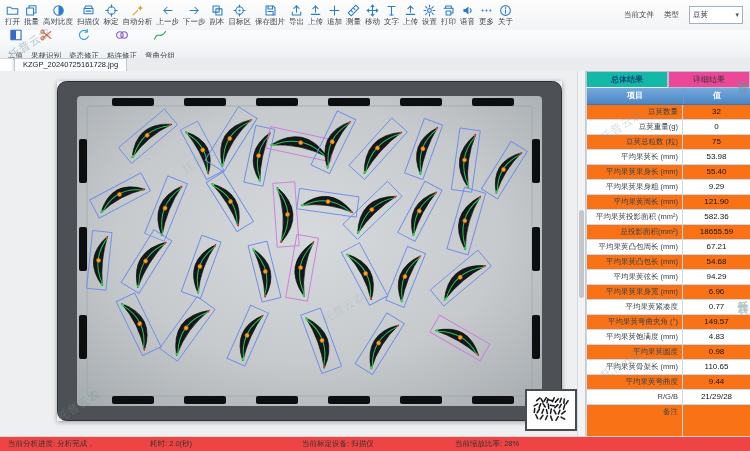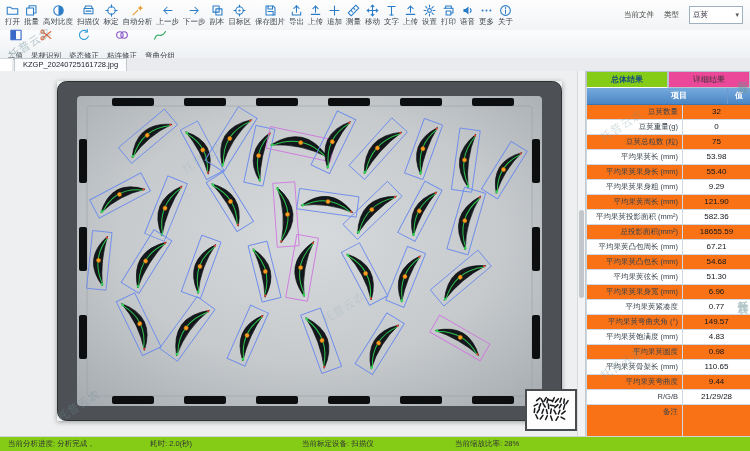--- a/index.html
+++ b/index.html
@@ -50,36 +50,36 @@
   .vscroll{position:absolute;left:577px;top:0;bottom:0;width:8px;background:#f2f3f4;
     border-left:1px solid #d8dadc;box-sizing:border-box;}
   .vthumb{position:absolute;left:1px;right:1px;top:38%;height:24%;background:#c3c7cb;border-radius:3px;}
 
   
   .rpanel{position:absolute;right:0;top:0;bottom:0;width:165px;background:#fff;
     border-left:1px solid #c6cacd;box-sizing:border-box;display:flex;flex-direction:column;}
   .rtabs{display:flex;height:17px;background:#e8ecf1;flex:0 0 17px;}
   .rtab{flex:1;text-align:center;line-height:15px;font-size:8px;color:#333;
     background:#ec4899;border:1px solid #b9c3cd;box-sizing:border-box;}
-  .rtab.active{background:#84cc16;border-bottom-color:#fff;color:#15497e;font-weight:bold;}
+  .rtab.active{background:#14b8a6;border-bottom-color:#fff;color:#15497e;font-weight:bold;}
   .rtable{flex:1;display:flex;flex-direction:column;overflow:hidden;border-left:1px solid #c9d6e4;}
   .thead{flex:0 0 16px;display:flex;background:linear-gradient(#76aade,#4b86c4);
-    color:#fff;font-size:8px;font-weight:bold;border-bottom:1px solid #3c74ad;padding-left:44px;}
+    color:#fff;font-size:8px;font-weight:bold;border-bottom:1px solid #3c74ad;}
   .thead .c1{width:96px;text-align:center;line-height:16px;border-right:1px solid #6b9bce;}
   .thead .c2{flex:1;text-align:center;line-height:16px;}
   .trow{flex:0 0 14.9px;display:flex;border-bottom:1px solid #ccd8e6;box-sizing:border-box;background:#fff;}
   .trow.alt{background:#f97316;}
   .trow.tall{flex:1;}
   .tlab{width:96px;text-align:right;padding-right:4px;box-sizing:border-box;
     font-size:7.5px;line-height:14px;color:#38404a;border-right:1px solid #ccd8e6;
     white-space:nowrap;overflow:hidden;}
   .tval{flex:1;text-align:center;font-size:8px;line-height:14px;color:#10151a;}
 
   
-  .statusbar{position:absolute;left:0;right:0;bottom:0;height:14px;background:#84cc16;
+  .statusbar{position:absolute;left:0;right:0;bottom:0;height:14px;background:#ef4444;
     border-top:1px solid #d2d5d8;font-size:7.5px;color:#333;}
   .statusbar span{position:absolute;top:2px;white-space:nowrap;}
   .st1{left:8px;} .st2{left:150px;} .st3{left:302px;} .st4{left:455px;}
 
   
   .wm{position:absolute;left:0;top:0;right:0;bottom:0;pointer-events:none;z-index:50;}
   .wm span{position:absolute;font-size:11px;letter-spacing:1px;color:#6e9298;white-space:nowrap;}
   .wm span.v{writing-mode:vertical-rl;}
 </style>
 </head>
@@ -772,21 +772,21 @@
           <div class="trow">
             <div class="tlab">平均果荚凸包周长 (mm)</div>
             <div class="tval">67.21</div>
           </div>
           <div class="trow alt">
             <div class="tlab">平均果荚凸包长 (mm)</div>
             <div class="tval">54.68</div>
           </div>
           <div class="trow">
             <div class="tlab">平均果荚弦长 (mm)</div>
-            <div class="tval">51.30</div>
+            <div class="tval">94.29</div>
           </div>
           <div class="trow alt">
             <div class="tlab">平均果荚果身宽 (mm)</div>
             <div class="tval">6.96</div>
           </div>
           <div class="trow">
             <div class="tlab">平均果荚紧凑度</div>
             <div class="tval">0.77</div>
           </div>
           <div class="trow alt">

